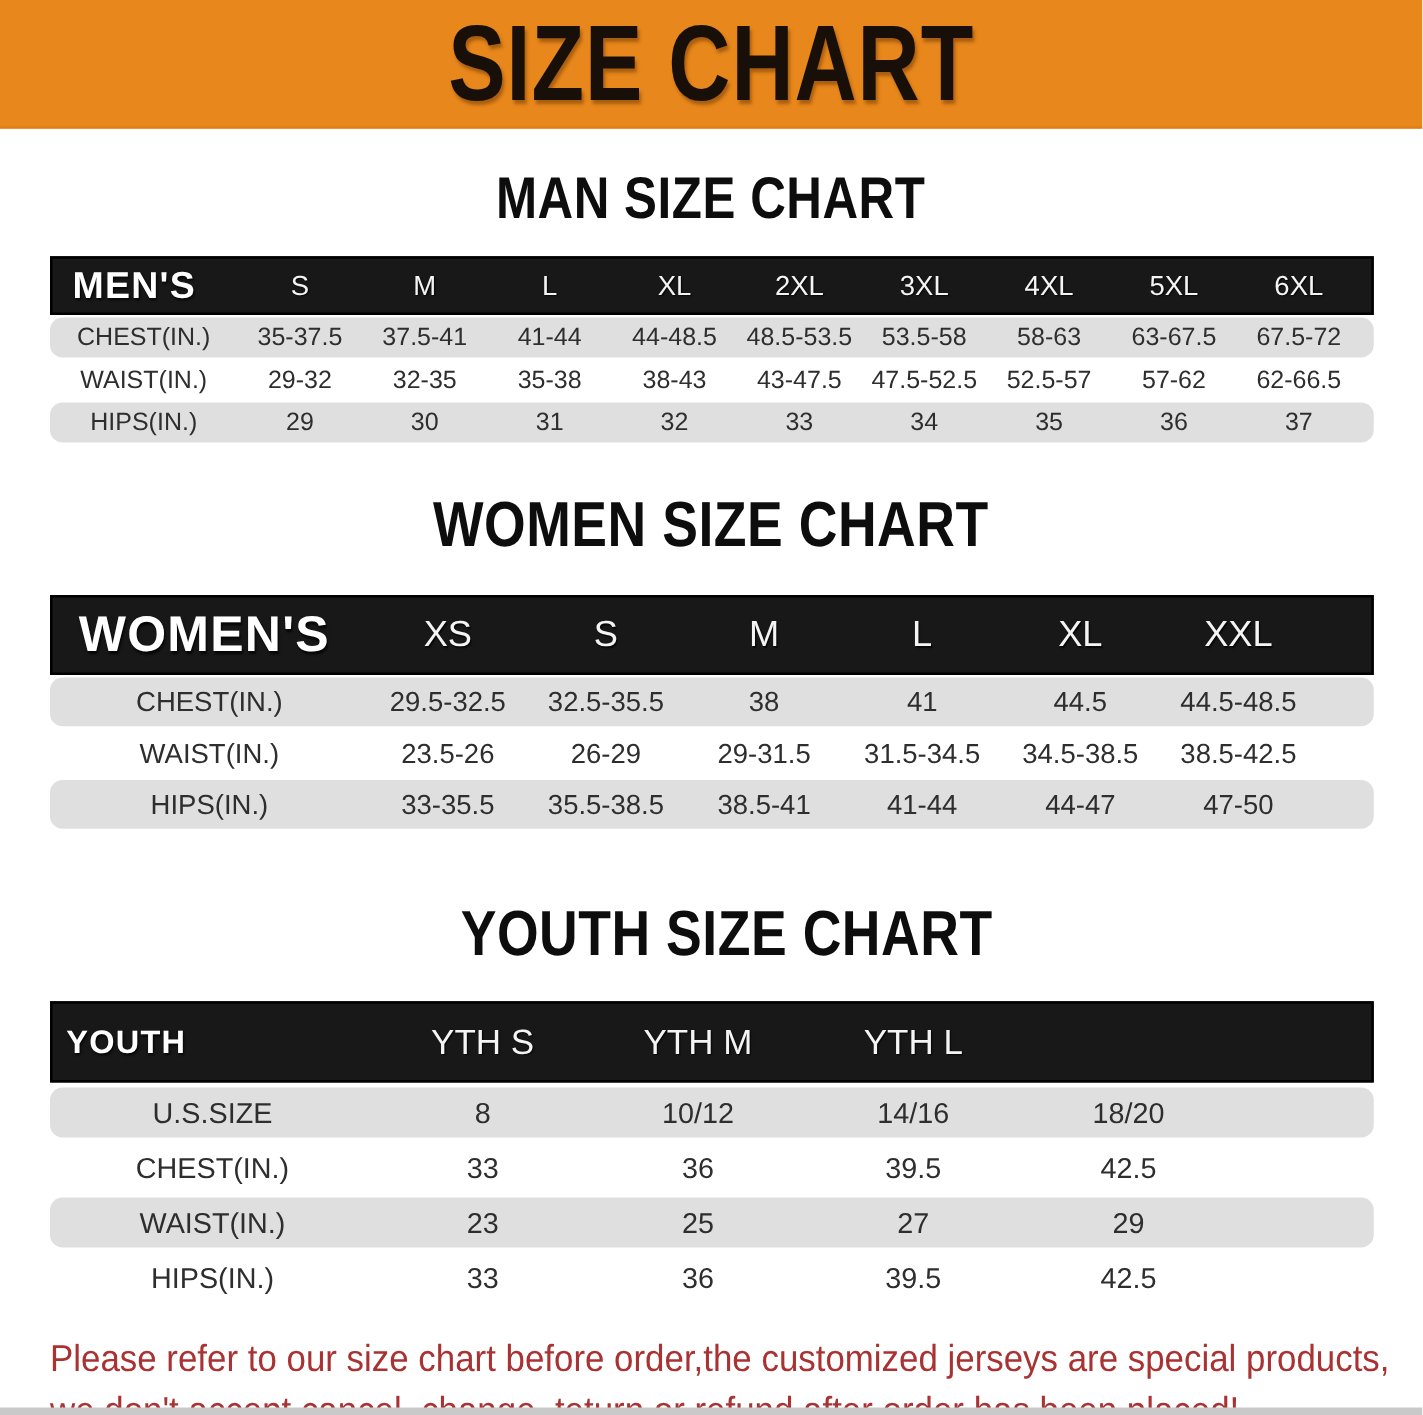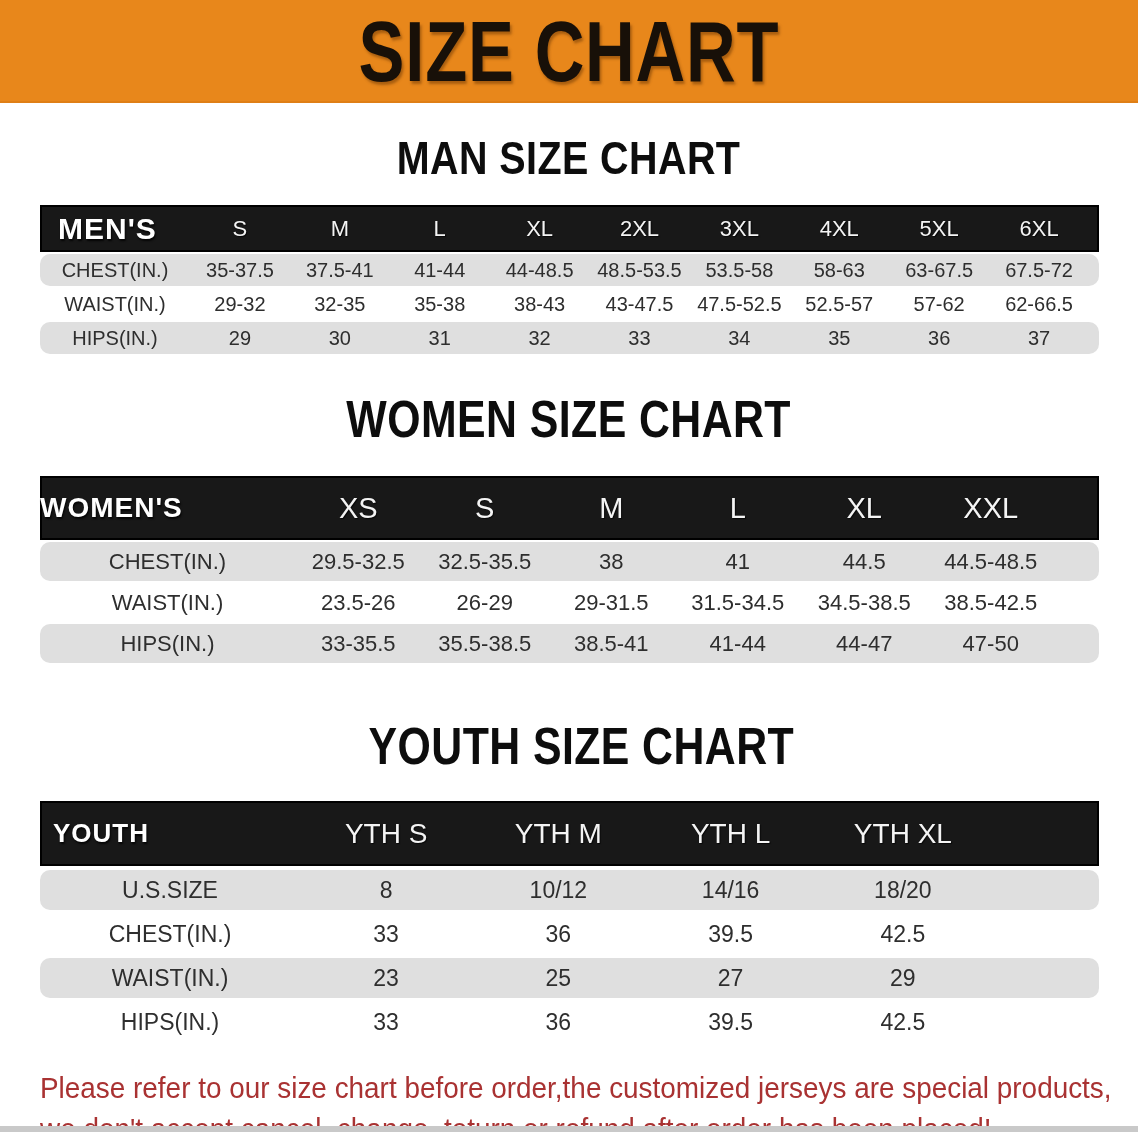--- a/index.html
+++ b/index.html
@@ -63,21 +63,21 @@
   .men-grid  { grid-template-columns:150px repeat(9, 1fr); padding-right:10px; }
   .tbl-men   { margin-top:20px; }
   .tbl-men .thead { height:47px; font-size:22px; }
   .tbl-men .hlabel { font-size:30px; padding-left:18px; letter-spacing:1px; }
   .tbl-men .vrow { height:32px; font-size:20px; }
 
   
   .women-grid { grid-template-columns:255px repeat(6, 1fr); padding-right:45px; }
   .tbl-women  { margin-top:27px; }
   .tbl-women .thead { height:64px; font-size:29px; }
-  .tbl-women .hlabel { font-size:28px; padding-left:0; letter-spacing:1px; }
+  .tbl-women .hlabel { font-size:40px; padding-left:23px; letter-spacing:1px; }
   .tbl-women .vrow { height:39px; font-size:22px; }
 
   
   .youth-grid { grid-template-columns:260px repeat(4, 1fr); padding-right:110px; }
   .tbl-youth  { margin-top:25px; }
   .tbl-youth .thead { height:65px; font-size:28px; }
   .tbl-youth .hlabel { font-size:26px; padding-left:13px; letter-spacing:1px; }
   .tbl-youth .vrow { height:40px; font-size:23px; margin-top:4px; }
 
   
@@ -196,21 +196,20 @@
 </div>
 
 <h2 class="section-title title-youth"><span>YOUTH SIZE CHART</span></h2>
 
 <div class="tbl tbl-youth">
   <div class="trow thead youth-grid">
     <div class="hlabel">YOUTH</div>
     <div class="hcol">YTH S</div>
     <div class="hcol">YTH M</div>
     <div class="hcol">YTH L</div>
-    <div class="hcol">YTH XL</div>
   </div>
   <div class="trow vrow alt youth-grid">
     <div class="rlabel">U.S.SIZE</div>
     <div class="cell">8</div>
     <div class="cell">10/12</div>
     <div class="cell">14/16</div>
     <div class="cell">18/20</div>
   </div>
   <div class="trow vrow youth-grid">
     <div class="rlabel">CHEST(IN.)</div>

